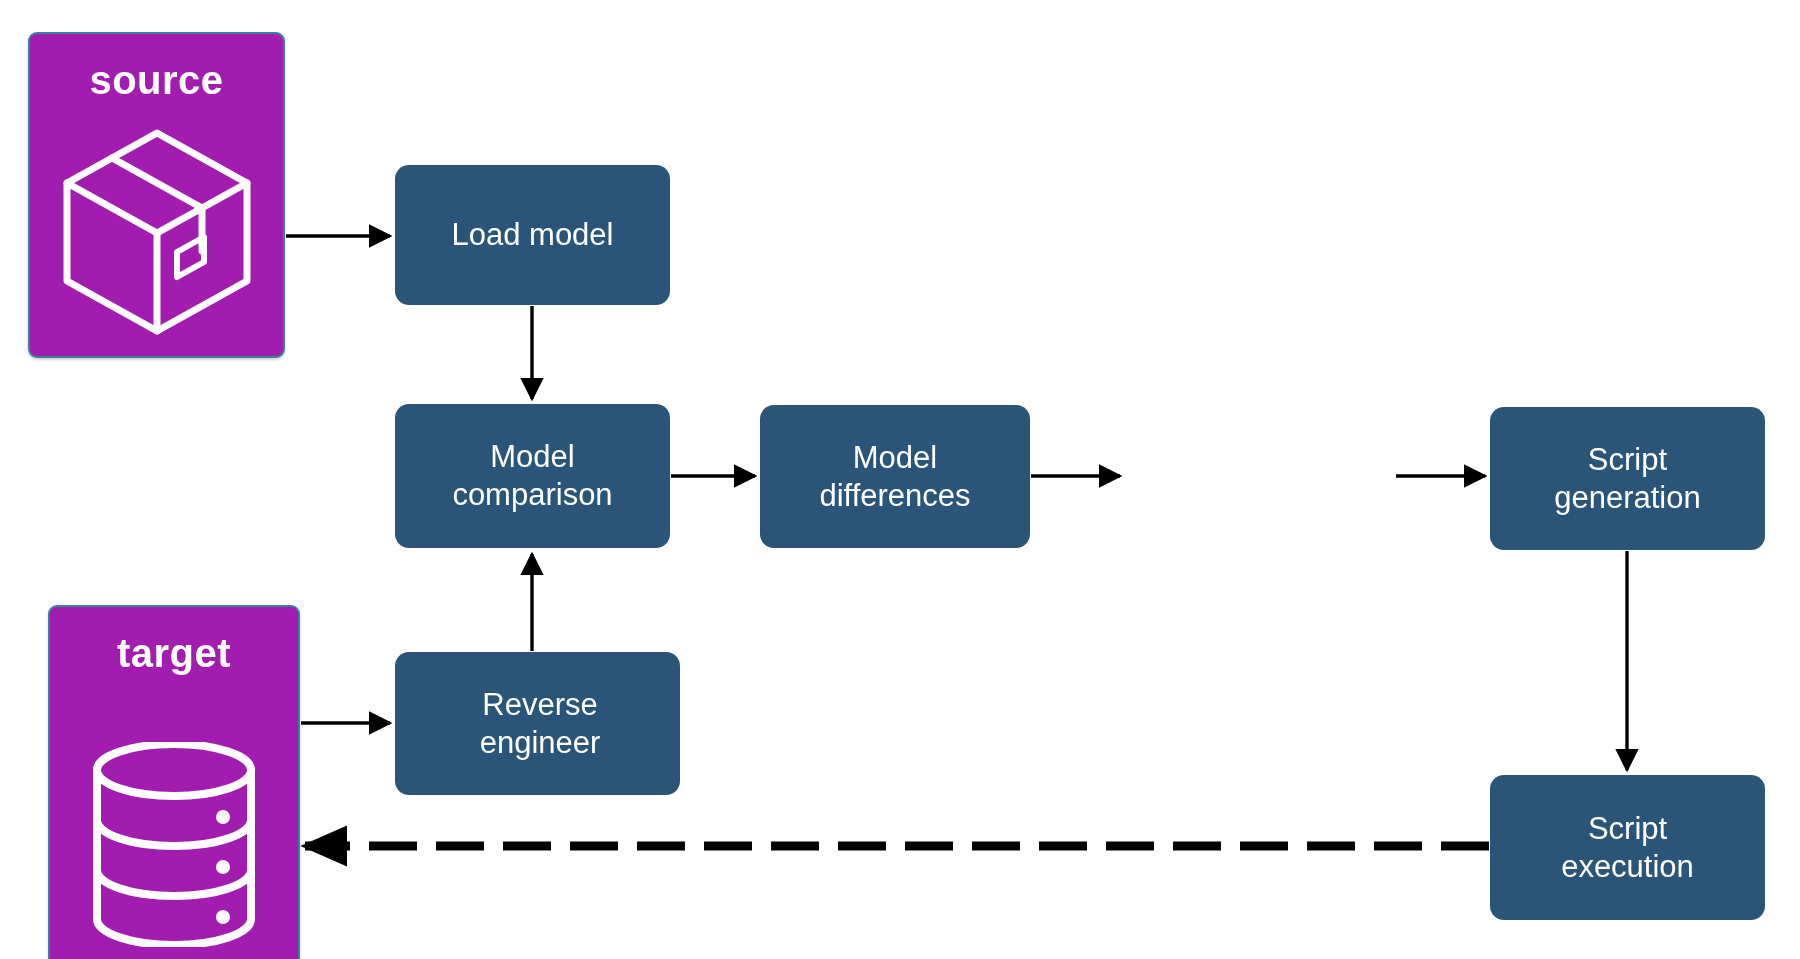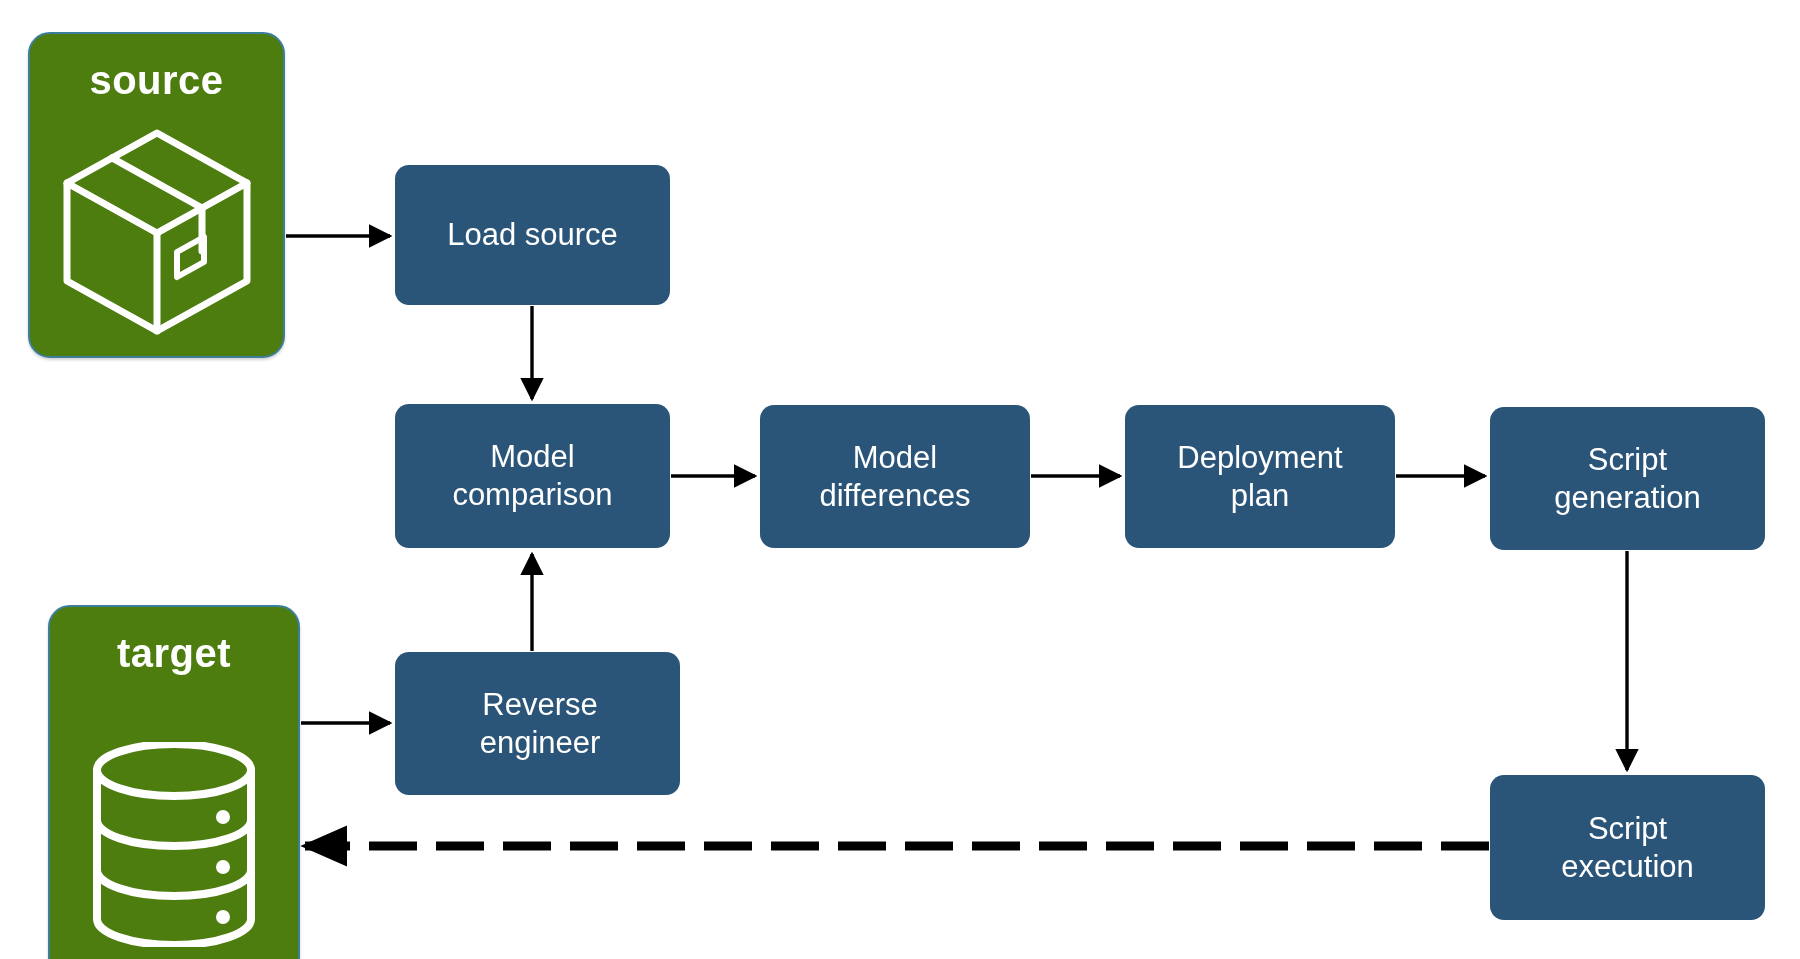--- a/index.html
+++ b/index.html
@@ -16,23 +16,23 @@
     width: 1800px;
     height: 959px;
     background: #ffffff;
     overflow: hidden;
   }
 
   
   .endpoint {
     position: absolute;
     box-sizing: border-box;
-    background: #4d7c0f;
+    background: #a21caf;
     border: 2px solid #3b7f9d;
-    border-radius: 22px;
+    border-radius: 9px;
     box-shadow: 0 2px 3px rgba(0,0,0,0.18);
     display: flex;
     flex-direction: column;
     align-items: center;
   }
   .endpoint-label {
     color: #ffffff;
     font-weight: bold;
     font-size: 40px;
     letter-spacing: 0.5px;
@@ -154,30 +154,28 @@
 
           <path d="M 8 128 A 77 26 0 0 0 162 128"></path>
         </g>
         <circle cx="134" cy="75" r="7" fill="#ffffff"></circle>
         <circle cx="134" cy="125" r="7" fill="#ffffff"></circle>
         <circle cx="134" cy="175" r="7" fill="#ffffff"></circle>
       </svg>
     </div>
   </div>
 
-  <div class="process" id="box-load-model">Load source</div>
+  <div class="process" id="box-load-model">Load model</div>
 
   <div class="process" id="box-model-comparison">Model
 comparison</div>
 
   <div class="process" id="box-model-differences">Model
 differences</div>
 
-  <div class="process" id="box-deployment-plan">Deployment
-plan</div>
 
   <div class="process" id="box-script-generation">Script
 generation</div>
 
   <div class="process" id="box-reverse-engineer">Reverse
 engineer</div>
 
   <div class="process" id="box-script-execution">Script
 execution</div>
 

